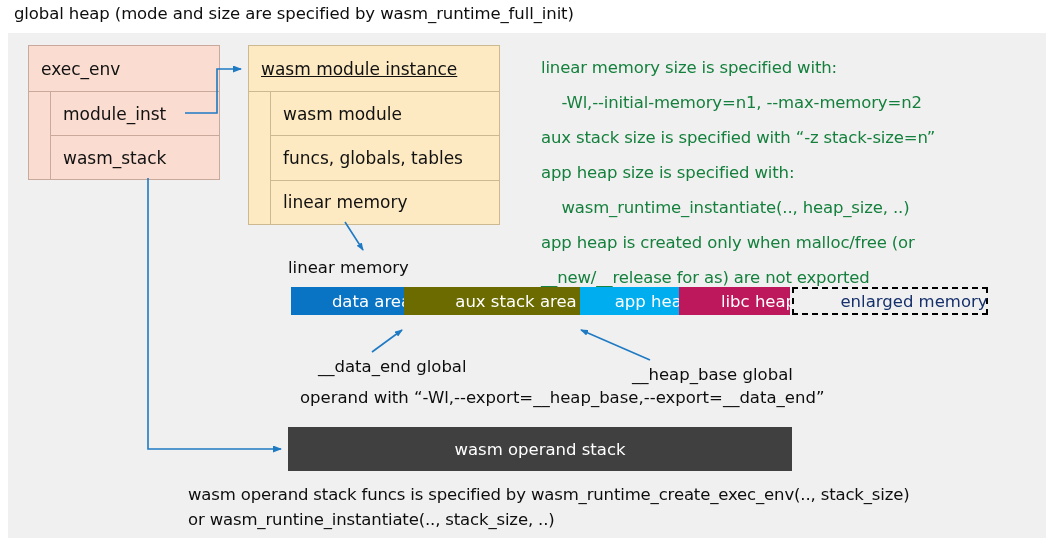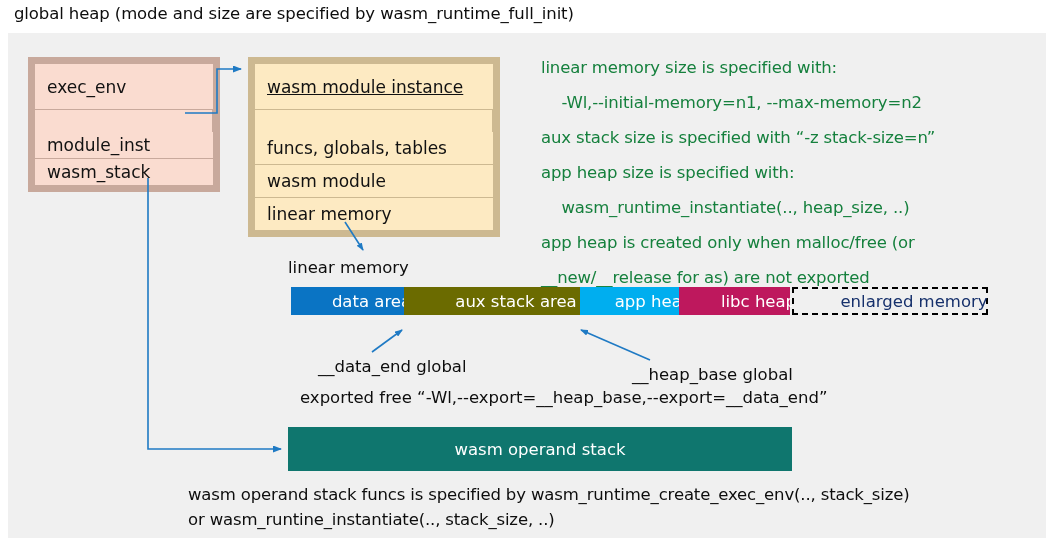--- a/index.html
+++ b/index.html
@@ -33,36 +33,34 @@
     top: 33px;
     width: 1038px;
     height: 505px;
     background: #f0f0f0;
   }
 
   
   .struct-box {
     position: absolute;
     box-sizing: border-box;
-    border: 7px solid #d946ef;
-    margin-top: 12px;
+    border: 1px solid #d946ef;
   }
   .struct-header {
     box-sizing: border-box;
     border-bottom: 1px solid #b5b5b5;
     display: flex;
     align-items: center;
     padding-left: 12px;
     font-size: 17px;
     color: #111111;
   }
   .struct-body {
     display: flex;
     height: calc(100% - 46px);
-    flex-direction: column;
   }
   .struct-gutter {
     box-sizing: border-box;
     border-right: 1px solid #b5b5b5;
     flex: 0 0 22px;
   }
   .struct-rows {
     flex: 1 1 auto;
     display: flex;
     flex-direction: column;
@@ -147,21 +145,21 @@
   #heap-base-label  { left: 596px; top: 365px; margin-left: 36px; }
   #exported-with-label { left: 300px; top: 388px; }
 
   
   #operand-stack-box {
     position: absolute;
     left: 288px;
     top: 427px;
     width: 504px;
     height: 44px;
-    background: #0f766e;
+    background: #404040;
     display: flex;
     align-items: center;
     justify-content: center;
     color: #ffffff;
     font-size: 16.5px;
   }
   #operand-stack-note {
     position: absolute;
     left: 188px;
     top: 482px;
@@ -198,22 +196,22 @@
       <div class="struct-row">wasm_stack</div>
     </div>
   </div>
 </div>
 
 <div class="struct-box" id="module-instance-box" style="left:248px; top:45px; width:252px; height:180px;">
   <div class="struct-header" style="height:46px;text-decoration:underline;">wasm module instance</div>
   <div class="struct-body">
     <div class="struct-gutter"></div>
     <div class="struct-rows">
+      <div class="struct-row">wasm module</div>
       <div class="struct-row">funcs, globals, tables</div>
-      <div class="struct-row">wasm module</div>
       <div class="struct-row">linear memory</div>
     </div>
   </div>
 </div>
 
 <div id="linear-memory-note">linear memory size is specified with:
     -Wl,--initial-memory=n1, --max-memory=n2
 aux stack size is specified with “-z stack-size=n”
 app heap size is specified with:
     wasm_runtime_instantiate(.., heap_size, ..)
@@ -235,21 +233,21 @@
   <div class="mem-seg" style="width: 111px; background: #be185d;">
       <span>libc heap</span>
     </div>
   <div class="mem-seg enlarged" style="width: 196px;">
       <span>enlarged memory</span>
     </div>
 </div>
 
 <div class="annot" id="data-end-label">__data_end global</div>
 <div class="annot" id="heap-base-label">__heap_base global</div>
-<div class="annot" id="exported-with-label">exported free “-Wl,--export=__heap_base,--export=__data_end”</div>
+<div class="annot" id="exported-with-label">operand with “-Wl,--export=__heap_base,--export=__data_end”</div>
 
 <div id="operand-stack-box">
   <span>wasm operand stack</span>
 </div>
 <div id="operand-stack-note">wasm operand stack funcs is specified by wasm_runtime_create_exec_env(.., stack_size)
 or wasm_runtine_instantiate(.., stack_size, ..)</div>
 
 <svg id="connectors" viewBox="0 0 1054 547">
   <defs>
     <marker id="arrowhead" markerWidth="9" markerHeight="7" refX="8" refY="3.5" orient="auto" markerUnits="userSpaceOnUse">

